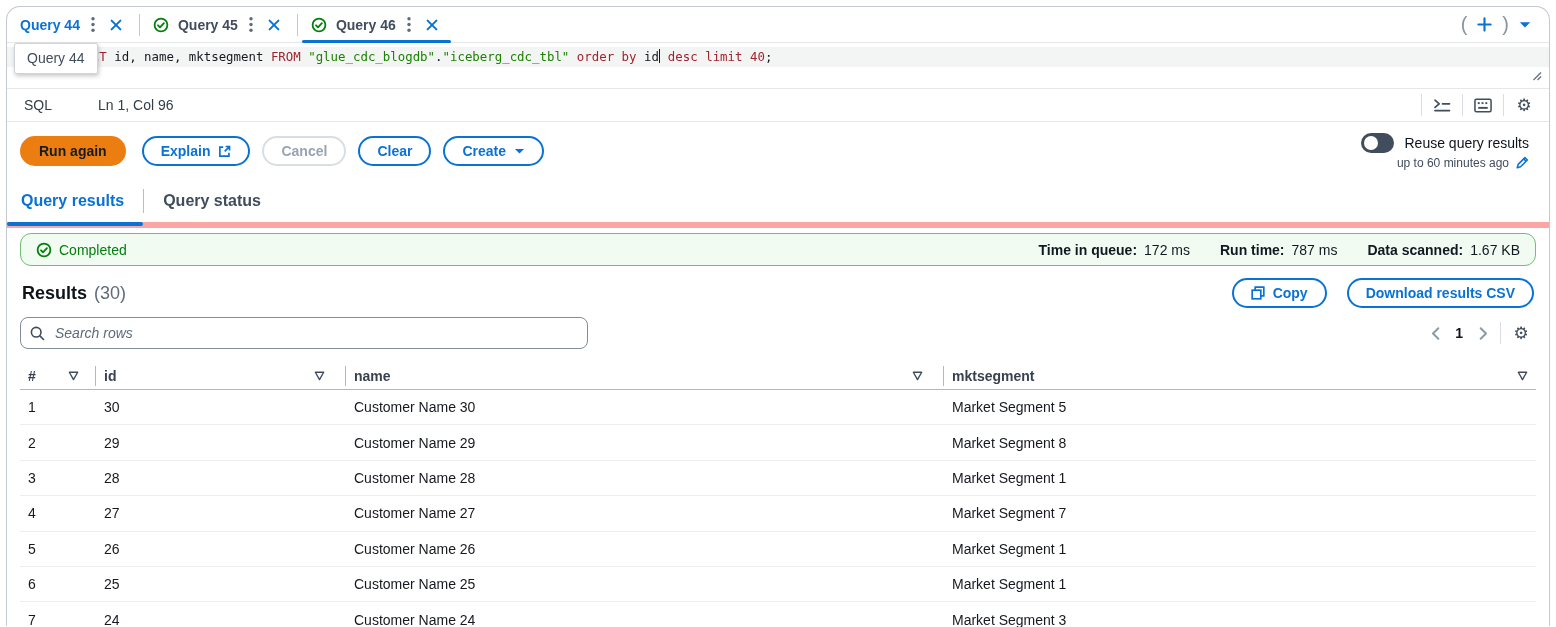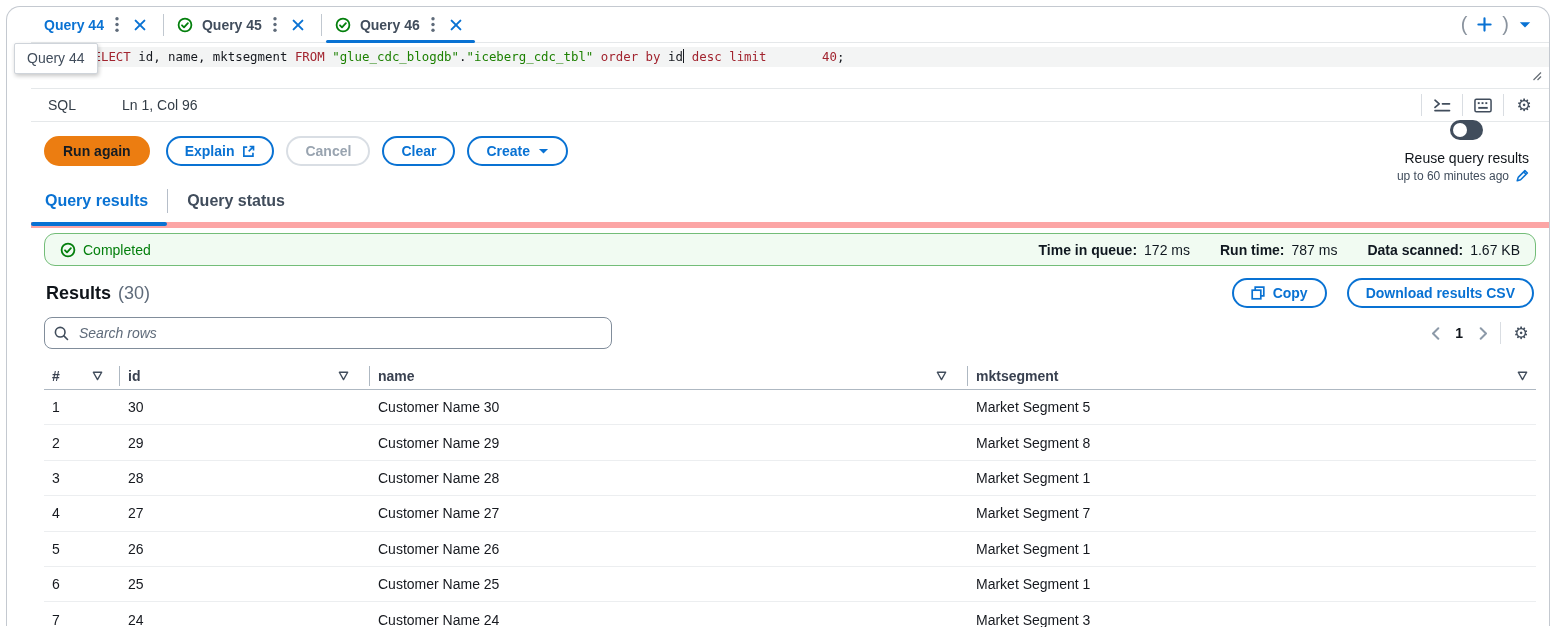--- a/index.html
+++ b/index.html
@@ -4,21 +4,21 @@
 <style>
   * { box-sizing: border-box; }
   html,body { margin:0; padding:0; }
   body {
     width:1556px; height:627px; overflow:hidden; background:#fff;
     font-family:"Liberation Sans", sans-serif; color:#0f141a;
   }
   .card {
     position:relative; margin:6px 6px 0; height:620px;
     border:1px solid #c4c9d0; border-bottom:none;
-    border-radius:14px 14px 0 0; background:#fff;padding-left:24px;
+    border-radius:14px 14px 0 0; background:#fff;
   }
 
   
   .tab-bar { height:36px; display:flex; align-items:center; border-bottom:1px solid #e5e8ea; }
   .tab { position:relative; height:36px; display:flex; align-items:center; gap:9px; padding:0 13px; cursor:pointer; }
   .tab .tlabel { font-size:14px; font-weight:bold; color:#414d5c; }
   .tab.hover .tlabel { color:#0972d3; }
   .tab.active::after { content:""; position:absolute; left:4px; right:4px; bottom:0; height:3px; background:#0972d3; border-radius:2px; }
   .kebab { display:flex; align-items:center; padding:0 2px; cursor:pointer; }
   .tab-sep { width:1px; height:22px; background:#c1c8d0; }
@@ -27,21 +27,21 @@
   .icon-btn { display:flex; align-items:center; justify-content:center; background:none; border:none; padding:2px 4px; cursor:pointer; }
 
   
   .editor { position:relative; height:46px; background:#fff; border-bottom:1px solid #e5e8ea; }
   .active-line { position:absolute; top:4px; left:0; right:0; height:20px; background:#f3f4f4; }
   .sql-line { position:absolute; top:4px; left:55px; height:20px; line-height:20px;
               font-family:"DejaVu Sans Mono", monospace; font-size:12.4px; white-space:pre; }
   .tok-kw  { color:#a2242f; }
   .tok-pl  { color:#16191f; }
   .tok-str { color:#1d8102; }
-  .tok-num { color:#a2242f;margin-left:48px; }
+  .tok-num { color:#a2242f; }
   .cursor { display:inline-block; width:1.5px; height:14px; background:#16191f; vertical-align:-2px; }
   .resize-handle { position:absolute; right:7px; bottom:3px; }
 
   .tooltip { position:absolute; left:7px; top:36px; z-index:6; background:#fff;
              border:1px solid #cfd4da; border-radius:2px; box-shadow:1px 2px 4px rgba(0,0,0,.22);
              height:31px; line-height:29px; padding:0 12px; font-size:14px; color:#414d5c; }
 
   
   .status-bar { height:33px; display:flex; align-items:center; padding:0 10px 0 17px;
                 border-bottom:1px solid #e5e8ea; font-size:14px; color:#333d47;gap:24px; }
@@ -53,21 +53,21 @@
 
   
   .action-bar { height:58px; display:flex; align-items:center; padding:0 20px 0 13px; }
   .btn { height:30px; border-radius:15px; border:2px solid #0972d3; background:#fff; color:#0972d3;
          font-family:inherit; font-weight:bold; font-size:14px; padding:0 17px;
          display:inline-flex; align-items:center; gap:8px; cursor:pointer; white-space:nowrap; }
   .btn-run { background:#ec7d11; border-color:#ec7d11; color:#151c23; }
   .btn-disabled { border-color:#d9dee4; color:#99a4b0; cursor:default; }
   .gap12 { margin-left:12px; } .gap16 { margin-left:16px; }
   .reuse { margin-left:auto; display:flex; flex-direction:column; align-items:flex-end; gap:3px; }
-  .reuse-top { display:flex; align-items:center; gap:10px; font-size:14px; color:#0f141a;flex-direction:column; }
+  .reuse-top { display:flex; align-items:center; gap:10px; font-size:14px; color:#0f141a; }
   .toggle { width:33px; height:20px; border-radius:10px; background:#414d5c; position:relative; border:none; cursor:pointer; }
   .toggle::after { content:""; position:absolute; left:3px; top:3px; width:14px; height:14px; border-radius:50%; background:#fff; }
   .reuse-sub { font-size:12px; color:#414d5c; display:flex; align-items:center; gap:6px; }
 
   
   .rtabs { height:48px; display:flex; align-items:center; border-bottom:6px solid #fca5a5; }
   .rtab { position:relative; height:48px; display:flex; align-items:center; padding:0 19px;
           font-size:16px; font-weight:bold; color:#414d5c; cursor:pointer; }
   .rtab:first-child { padding-left:14px; }
   .rtab.active { color:#0972d3; }

